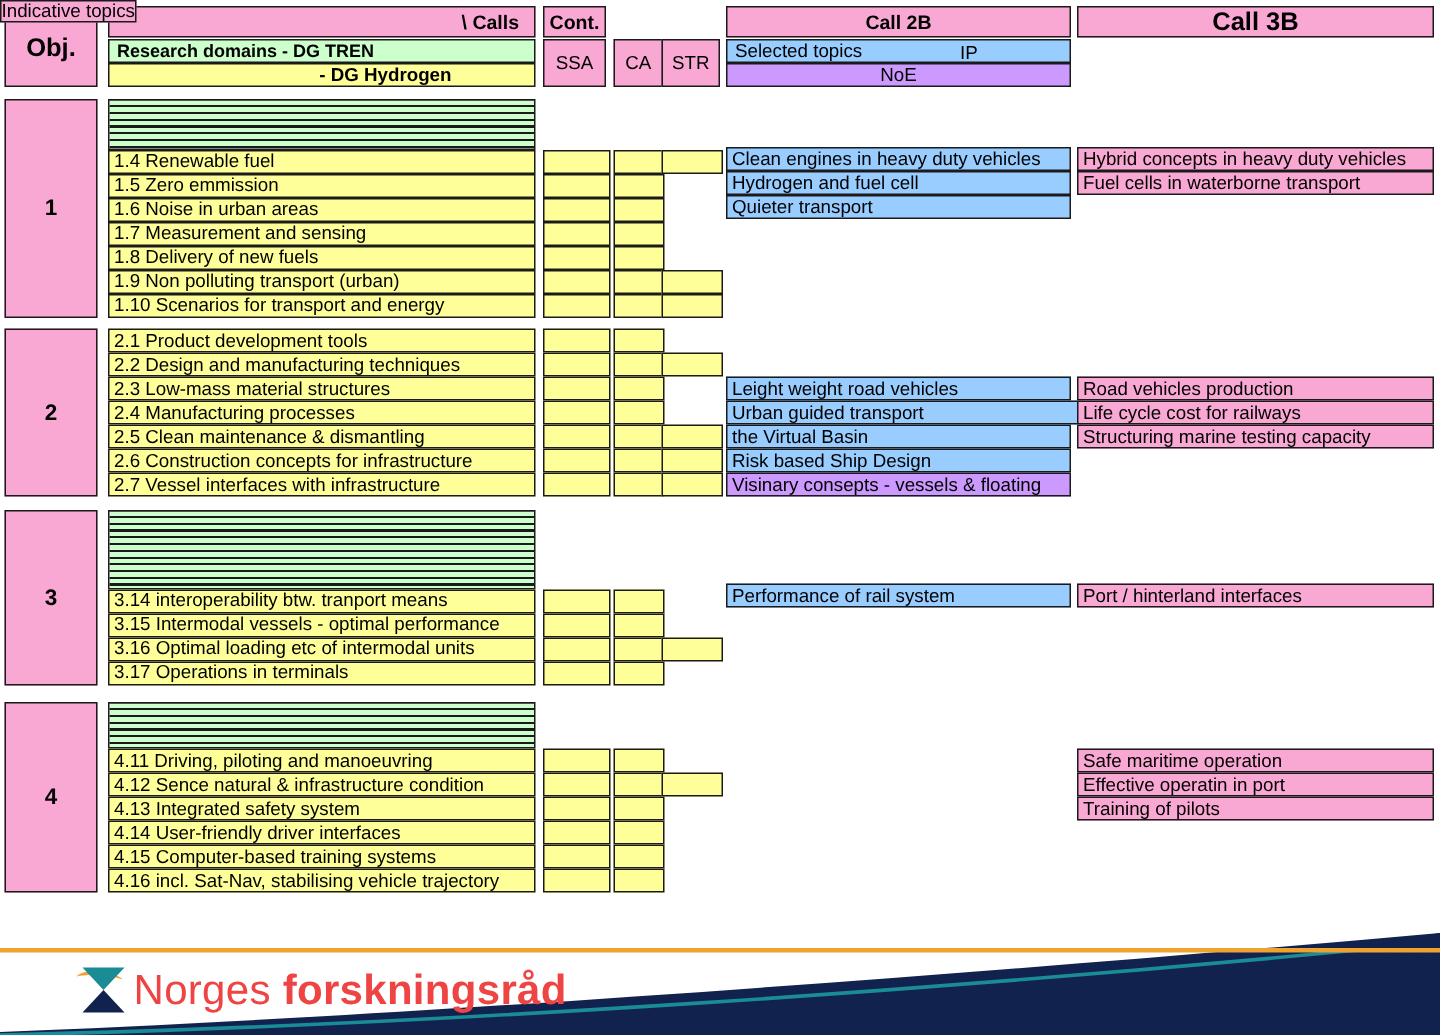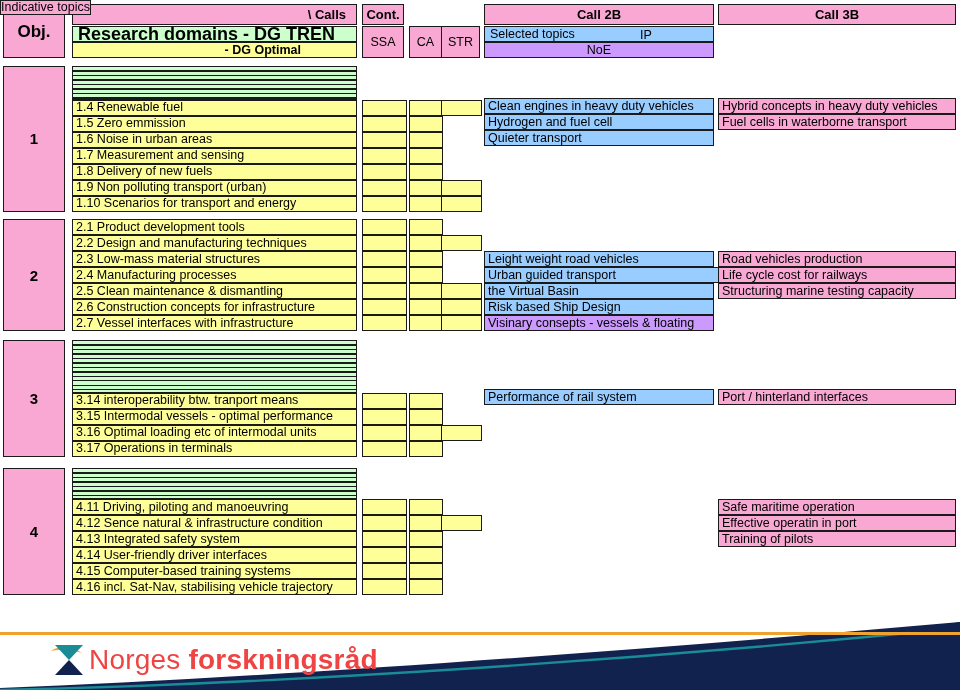--- a/index.html
+++ b/index.html
@@ -31,32 +31,32 @@
   .blue   {background:#99ccff;}
   .purple {background:#cc99ff;}
   .ctr{justify-content:center;}
   .b{font-weight:bold;}
   .pad{padding-left:3px;}
 
   
   #hdr-obj{left:3px;top:4px;width:62px;height:54px;font-size:17px;font-weight:bold;}
   #hdr-calls{left:72px;top:4px;width:285px;height:21px;font-size:13px;font-weight:bold;
              justify-content:flex-end;padding-right:10px;}
-  #hdr-dgtren{left:72px;top:26px;width:285px;height:16px;font-size:18px;font-weight:bold;padding-left:5px;}
+  #hdr-dgtren{left:72px;top:26px;width:285px;height:16px;font-size:12px;font-weight:bold;padding-left:5px;}
   #hdr-dgres{left:72px;top:42px;width:285px;height:16px;font-size:12.5px;font-weight:bold;
              justify-content:flex-end;padding-right:55px;}
   #hdr-cont{left:362px;top:4px;width:42px;height:21px;font-size:13px;font-weight:bold;}
   #hdr-ssa{left:362px;top:26px;width:42px;height:32px;font-size:12.5px;}
   #hdr-ca{left:409px;top:26px;width:33px;height:32px;font-size:12.5px;}
   #hdr-str{left:441px;top:26px;width:39px;height:32px;font-size:12.5px;}
   #hdr-call2b{left:484px;top:4px;width:230px;height:21px;font-size:13px;font-weight:bold;}
   #hdr-seltop{left:484px;top:26px;width:230px;height:16px;font-size:12.5px;padding-left:5px;}
   #hdr-ip{position:absolute;left:640px;top:28px;font-size:12.5px;}
   #hdr-noe{left:484px;top:42px;width:230px;height:16px;font-size:12.5px;}
-  #hdr-call3b{left:718px;top:4px;width:238px;height:21px;font-size:13px;font-weight:bold;}
+  #hdr-call3b{left:718px;top:4px;width:238px;height:21px;font-size:17px;font-weight:bold;}
 
   
   .objbox{font-size:15px;font-weight:bold;}
 
   
   .stripes{position:absolute;box-sizing:border-box;border:1.5px solid #1a1a1a;
            background:repeating-linear-gradient(to bottom,#ccffcc 0px,#ccffcc 3px,#1a1a1a 3px,#1a1a1a 4.5px);}
 
   
   #brandline{position:absolute;left:0;top:632px;width:960px;height:2.5px;background:#f0a22e;}
@@ -69,21 +69,21 @@
 <body>
 
 <div class="sheet">
 
   <div class="cell cyan ctr b" id="hdr-obj">Obj.</div>
 
   <div class="cell cyan" id="hdr-calls">\ Calls</div>
 
   <div class="cell green" id="hdr-dgtren">Research domains  -  DG TREN</div>
 
-  <div class="cell yellow" id="hdr-dgres">-  DG Optimal</div>
+  <div class="cell yellow" id="hdr-dgres">-  DG Hydrogen</div>
 
   <div class="cell cyan ctr" id="hdr-cont">Cont.</div>
   <div class="cell cyan ctr" id="hdr-ssa">SSA</div>
   <div class="cell cyan ctr" id="hdr-ca">CA</div>
   <div class="cell cyan ctr" id="hdr-str">STR</div>
 
   <div class="cell cyan ctr" id="hdr-call2b">Call 2B</div>
   <div class="cell blue" id="hdr-seltop">Selected topics</div>
   <div id="hdr-ip">IP</div>
   <div class="cell purple ctr" id="hdr-noe">NoE</div>

